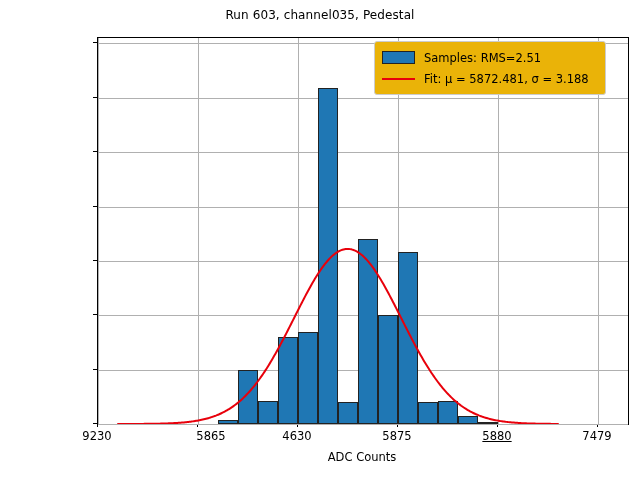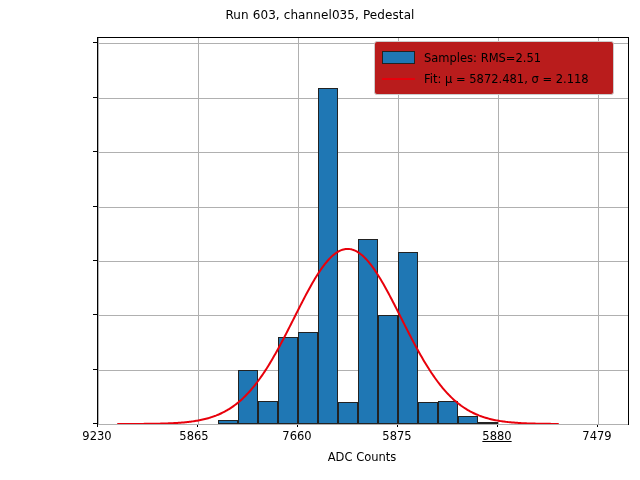--- a/index.html
+++ b/index.html
@@ -99,24 +99,24 @@
     font-size: 11.5px;
     color: #000000;
     transform: rotate(-90deg);
     transform-origin: left top;
     white-space: nowrap;
   }
   #legend {
     position: absolute;
     left: 374px;
     top: 41px;
-    background: #b91c1c;
+    background: #eab308;
     border: 1px solid #cccccc;
     border-radius: 3px;
-    padding: 5px 24px 5px 7px;
+    padding: 5px 16px 5px 7px;
     box-sizing: border-box;
   }
   .legend-row {
     display: flex;
     align-items: center;
     height: 21px;
   }
   .legend-swatch-patch {
     width: 33px;
     height: 13px;
@@ -155,23 +155,23 @@
       <div class="ytick-mark" style="left: 93px; top: 314.268px;"></div>
       <div class="ytick-mark" style="left: 93px; top: 259.901px;"></div>
       <div class="ytick-mark" style="left: 93px; top: 205.535px;"></div>
       <div class="ytick-mark" style="left: 93px; top: 151.169px;"></div>
       <div class="ytick-mark" style="left: 93px; top: 96.8028px;"></div>
       <div class="ytick-mark" style="left: 93px; top: 42.4366px;"></div>
     </div>
   <div id="xtick-labels">
       <div class="xtick-label" style="left: 97px;">9230</div>
       <div class="xtick-mark" style="left: 97px;"></div>
-      <div class="xtick-label" style="left: 194px;">5865</div>
+      <div class="xtick-label" style="left: 211px;">5865</div>
       <div class="xtick-mark" style="left: 197px;"></div>
-      <div class="xtick-label" style="left: 297px;">7660</div>
+      <div class="xtick-label" style="left: 297px;">4630</div>
       <div class="xtick-mark" style="left: 297px;"></div>
       <div class="xtick-label" style="left: 397px;">5875</div>
       <div class="xtick-mark" style="left: 397px;"></div>
       <div class="xtick-label" style="left: 497px; text-decoration: underline;">5880</div>
       <div class="xtick-mark" style="left: 497px;"></div>
       <div class="xtick-label" style="left: 597px;">7479</div>
       <div class="xtick-mark" style="left: 597px;"></div>
     </div>
 
   <div id="plot-area">
@@ -212,17 +212,17 @@
     </svg>
   </div>
 
   <div id="legend">
     <div class="legend-row">
       <span class="legend-swatch-patch"></span>
       <span class="legend-text">Samples: RMS=2.51</span>
     </div>
     <div class="legend-row">
       <span class="legend-swatch-line"></span>
-      <span class="legend-text">Fit: μ = 5872.481, σ = 2.118</span>
+      <span class="legend-text">Fit: μ = 5872.481, σ = 3.188</span>
     </div>
   </div>
 
 </div>
 
 </body></html>

